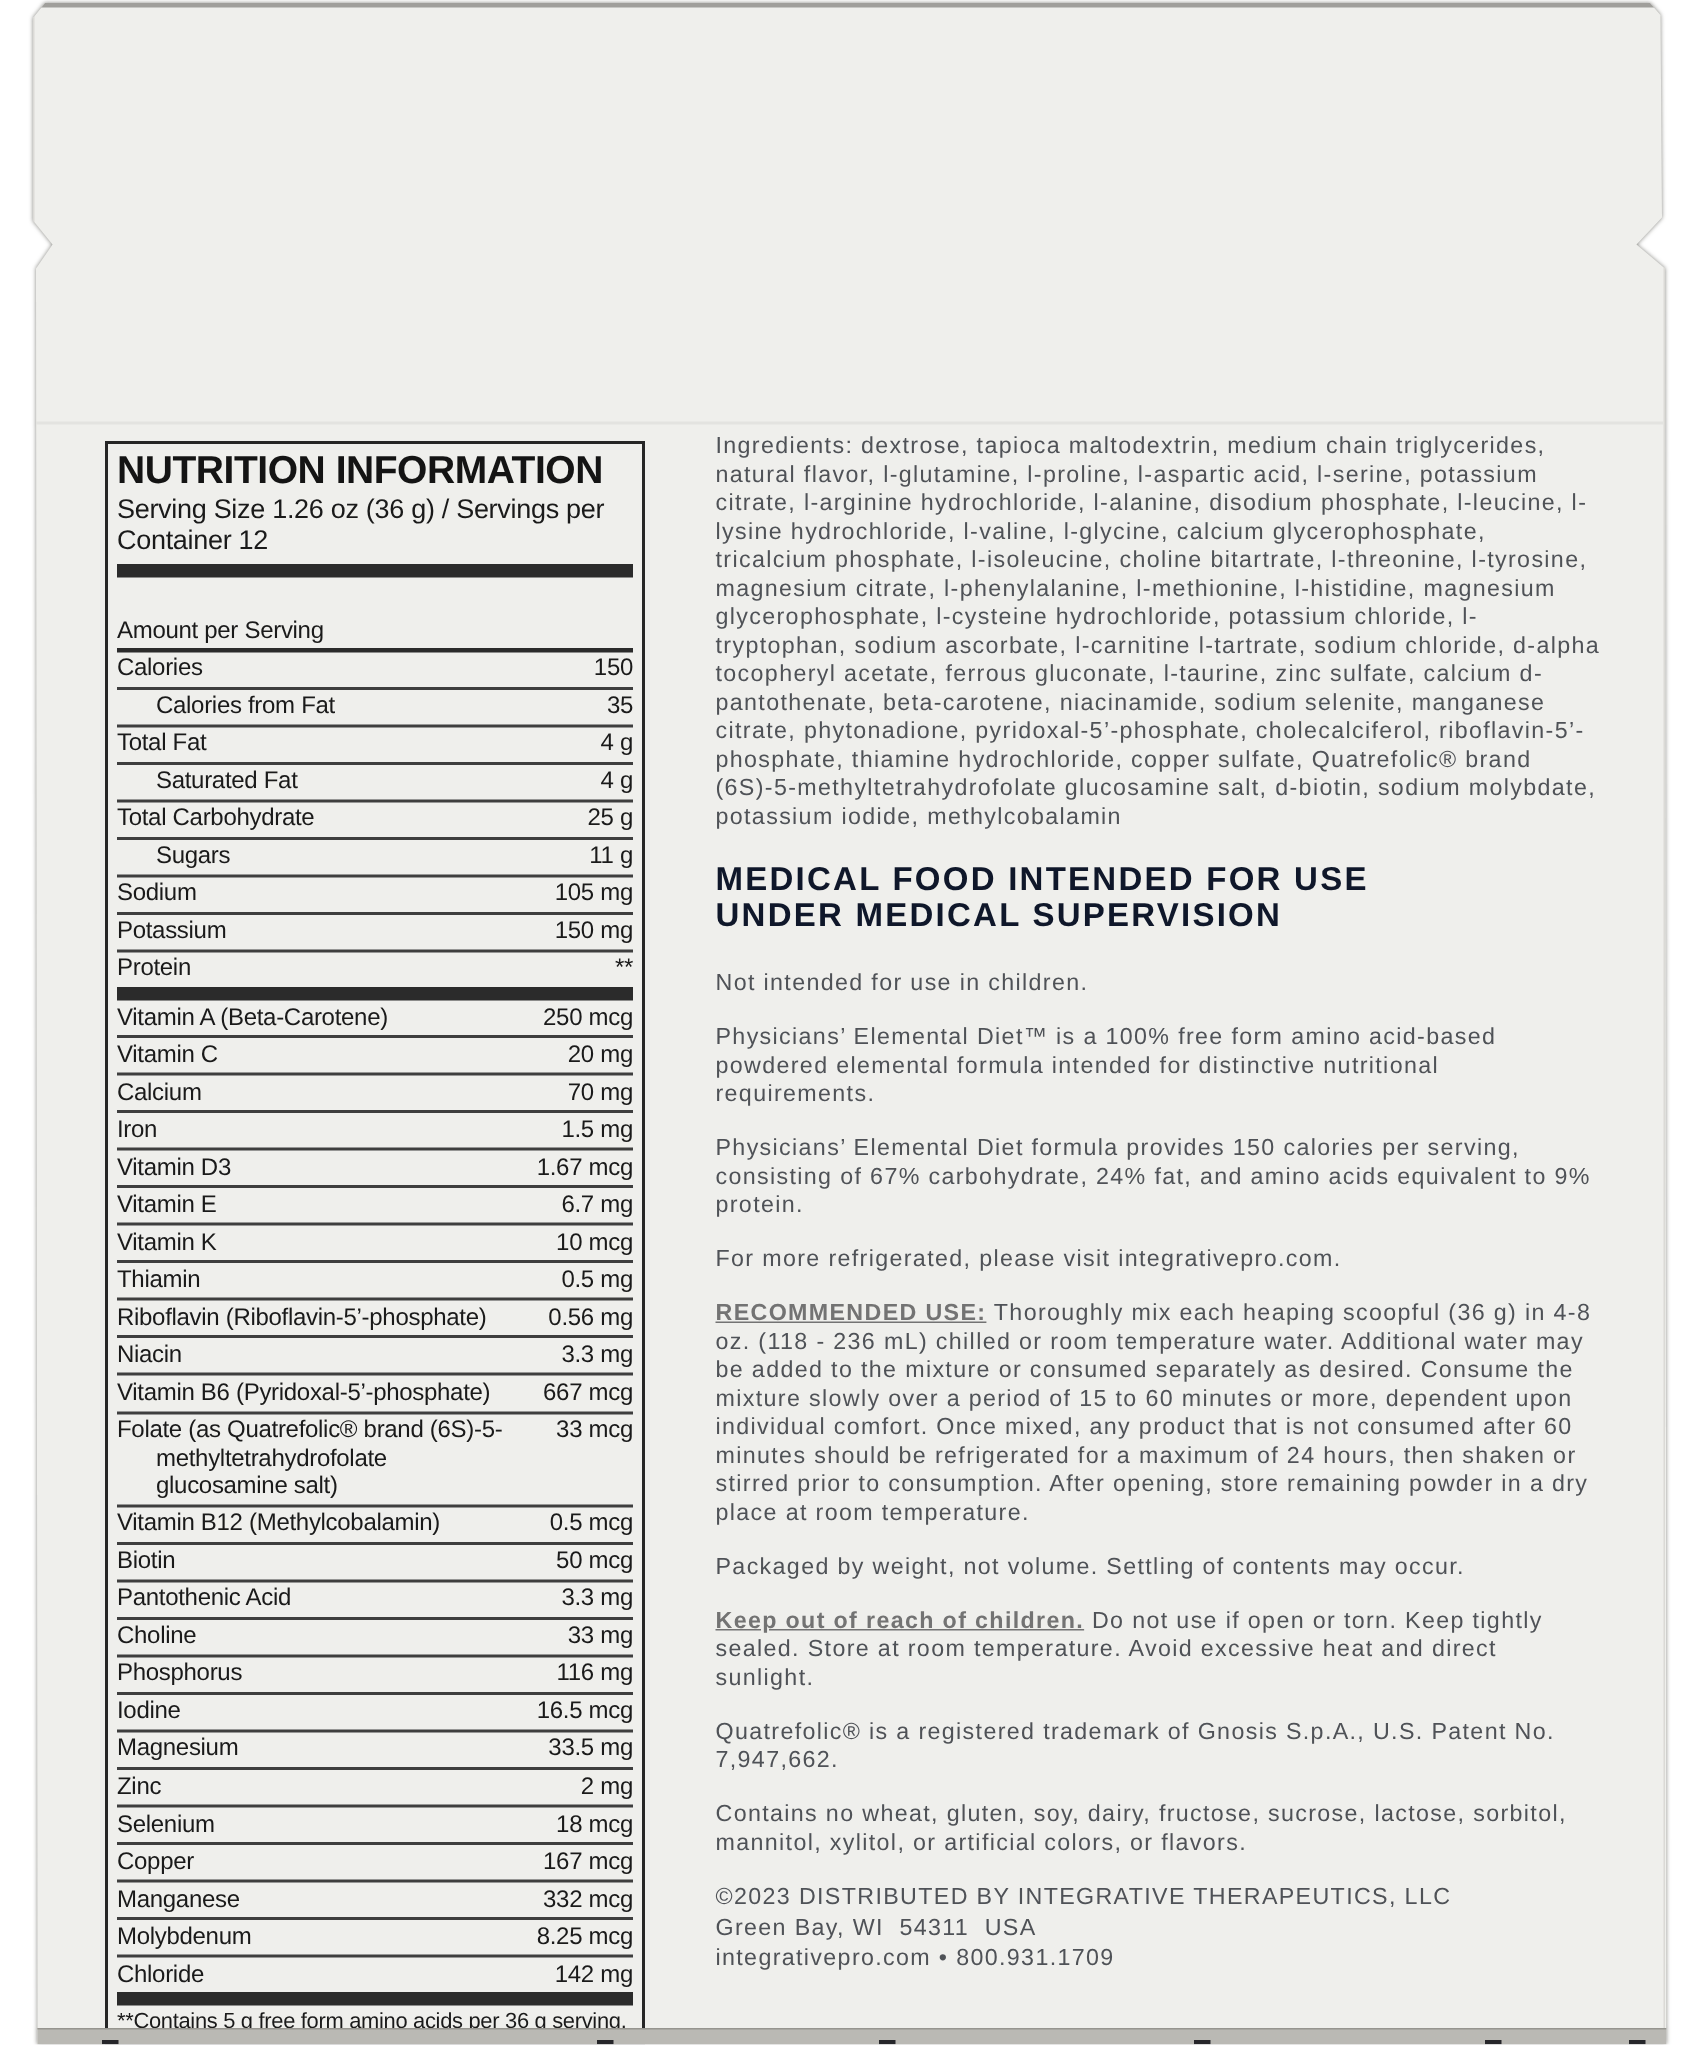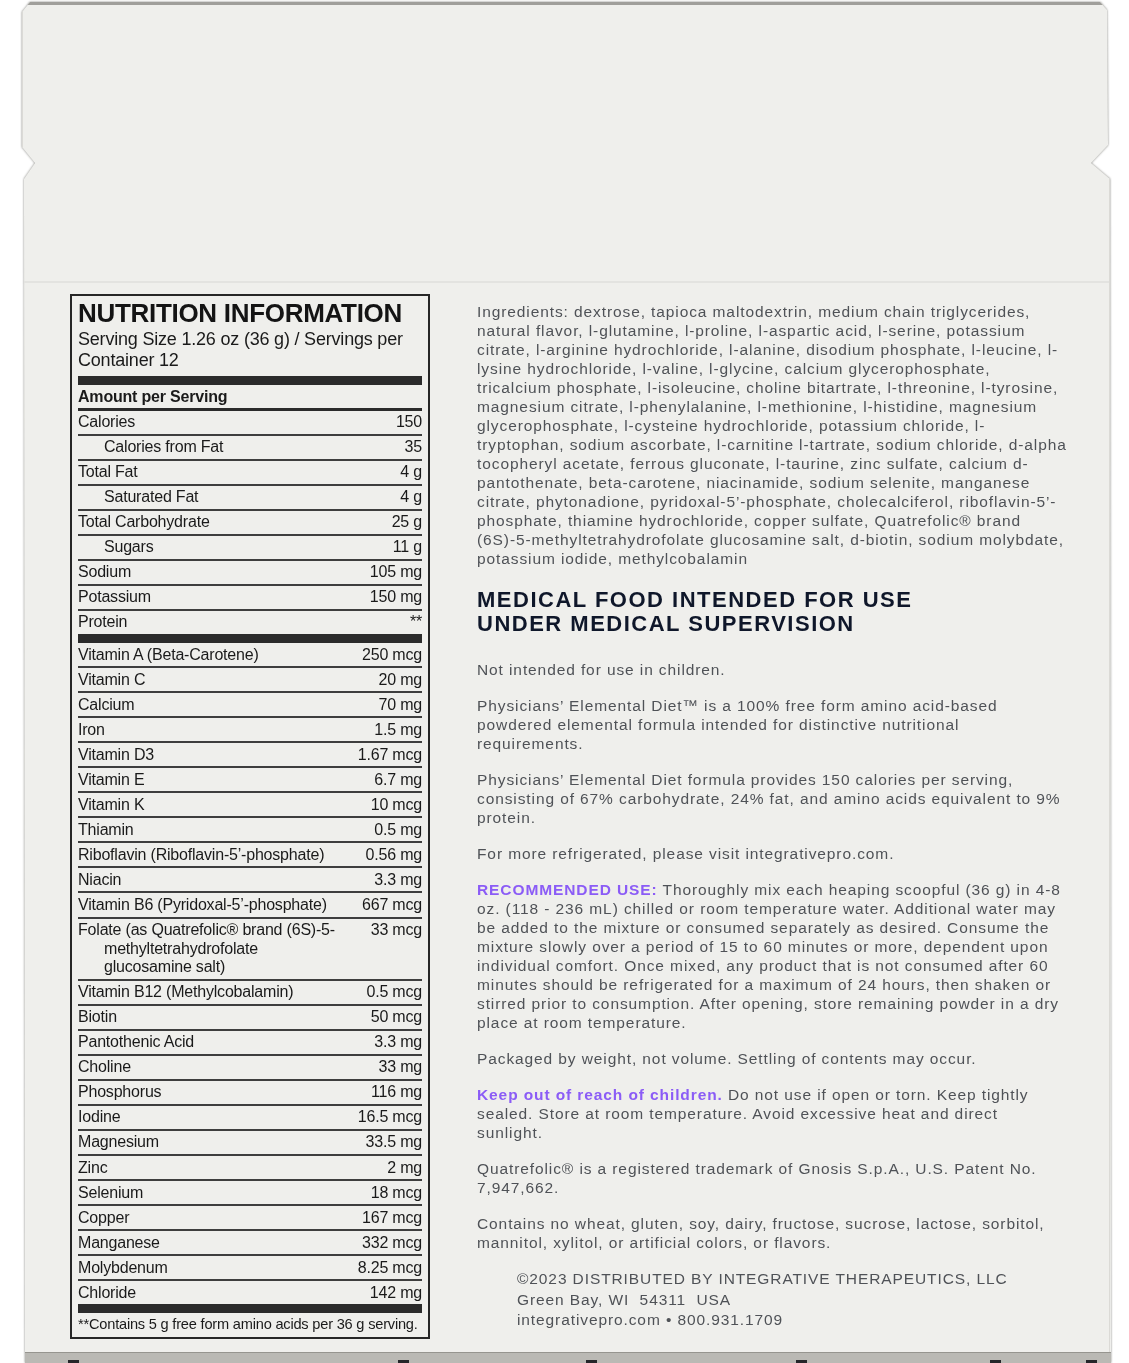--- a/index.html
+++ b/index.html
@@ -22,39 +22,39 @@
 
   
   .nf{
     position:absolute;left:70px;top:294px;width:360px;box-sizing:border-box;
     border:2.5px solid #262626;padding:3px 6px 4px;color:#1a1a1a;
     letter-spacing:-0.2px;
   }
   .nf-title{font-size:26px;font-weight:bold;margin:0;line-height:1.1;white-space:nowrap;letter-spacing:-0.3px;color:#141414;}
   .nf-serving{font-size:18px;margin:1px 0 5px;}
   .nf-bar{height:9px;background:#2b2b2b;}
-  .nf-amount{font-size:16px;font-weight:bold;padding:3px 0 2px;border-bottom:3.5px solid #2b2b2b;}
+  .nf-amount{font-size:16px;font-weight:normal;padding:3px 0 2px;border-bottom:3.5px solid #2b2b2b;margin-top:24px;}
   .nf-row{display:flex;justify-content:space-between;align-items:flex-start;padding:2.5px 0 2px;font-size:16px;line-height:1.16;gap:12px;}
   .nf-rows .nf-row + .nf-row{border-top:2px solid #3e3e3e;}
   .nf-row.indent .nf-label{padding-left:26px;}
   .nf-label{flex:1 1 auto;}
   .nf-label2{display:block;padding-left:26px;}
   .nf-value{white-space:nowrap;padding-left:10px;text-align:right;}
   .nf-footnote{font-size:14.6px;padding:3px 0 1px;}
 
   
   .right-col{
     position:absolute;left:477px;top:288px;width:590px;
     color:#4f5257;font-size:15.5px;line-height:19px;letter-spacing:0.9px;
   }
-  .para{margin:14px 0 17px;}
-  .para b{color:#8b5cf6;}
+  .para{margin:0 0 17px;}
+  .para b{color:#737373;text-decoration:underline;}
   .ingredients{margin-bottom:20px;}
   .mf-heading{margin:14px 0 25px;color:#0f172a;font-size:22px;line-height:23.5px;font-weight:bold;letter-spacing:1.5px;}
-  .footer-line{white-space:pre-wrap;line-height:20.5px;margin-left:40px;}
+  .footer-line{white-space:pre-wrap;line-height:20.5px;}
 </style>
 </head>
 <body>
 
 <div class="package-wrap">
   <div class="package">
     <div class="top-edge"></div>
     <div class="edge-left"></div>
     <div class="edge-right"></div>
     <div class="crease"></div>

